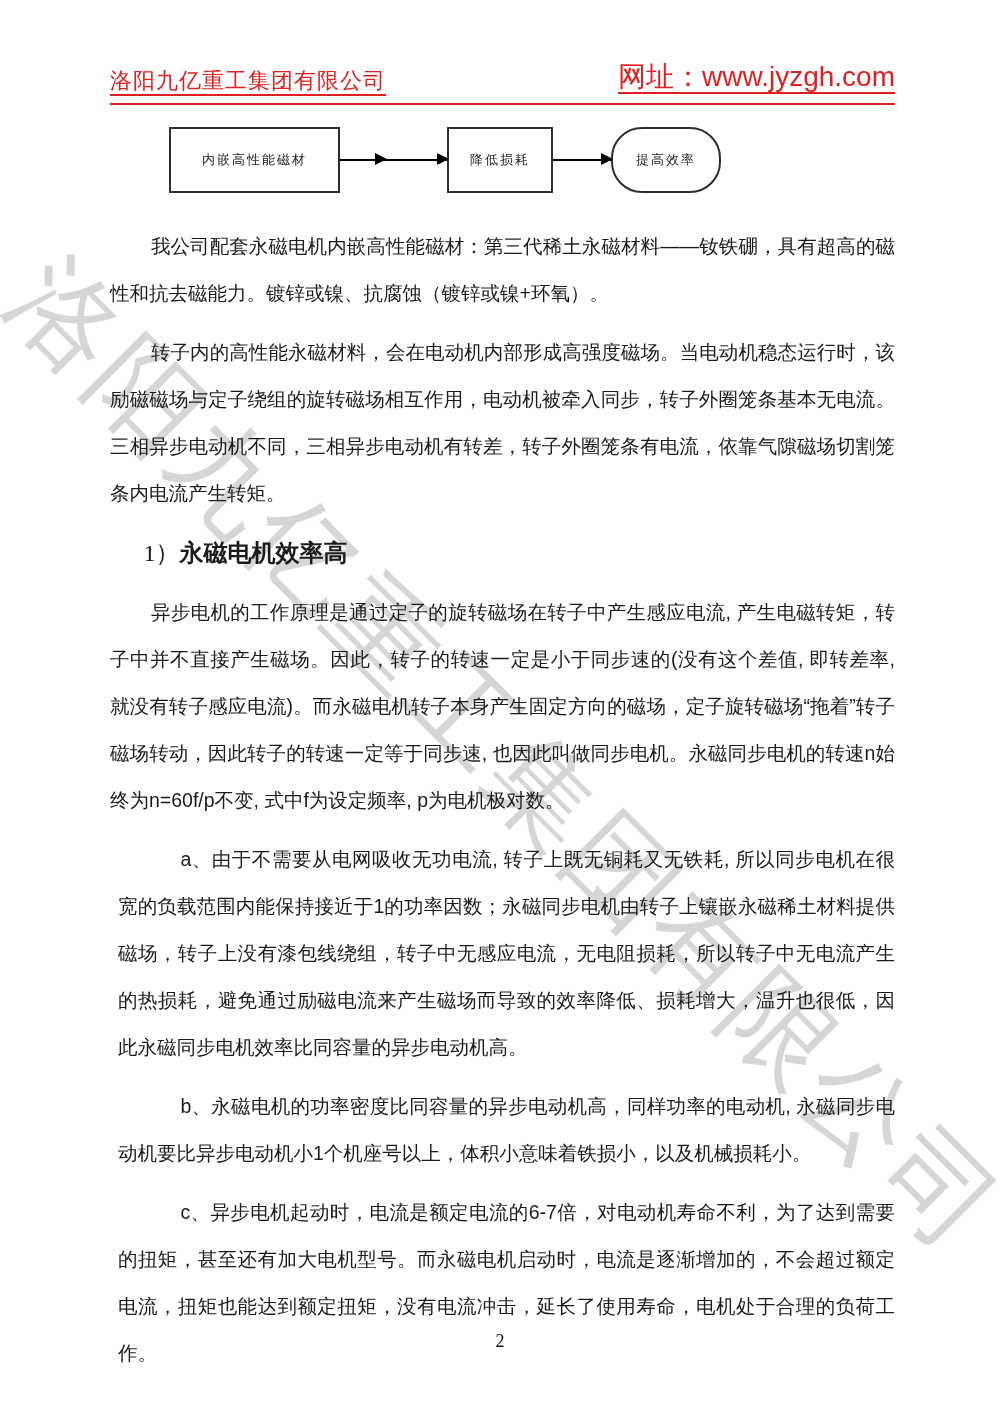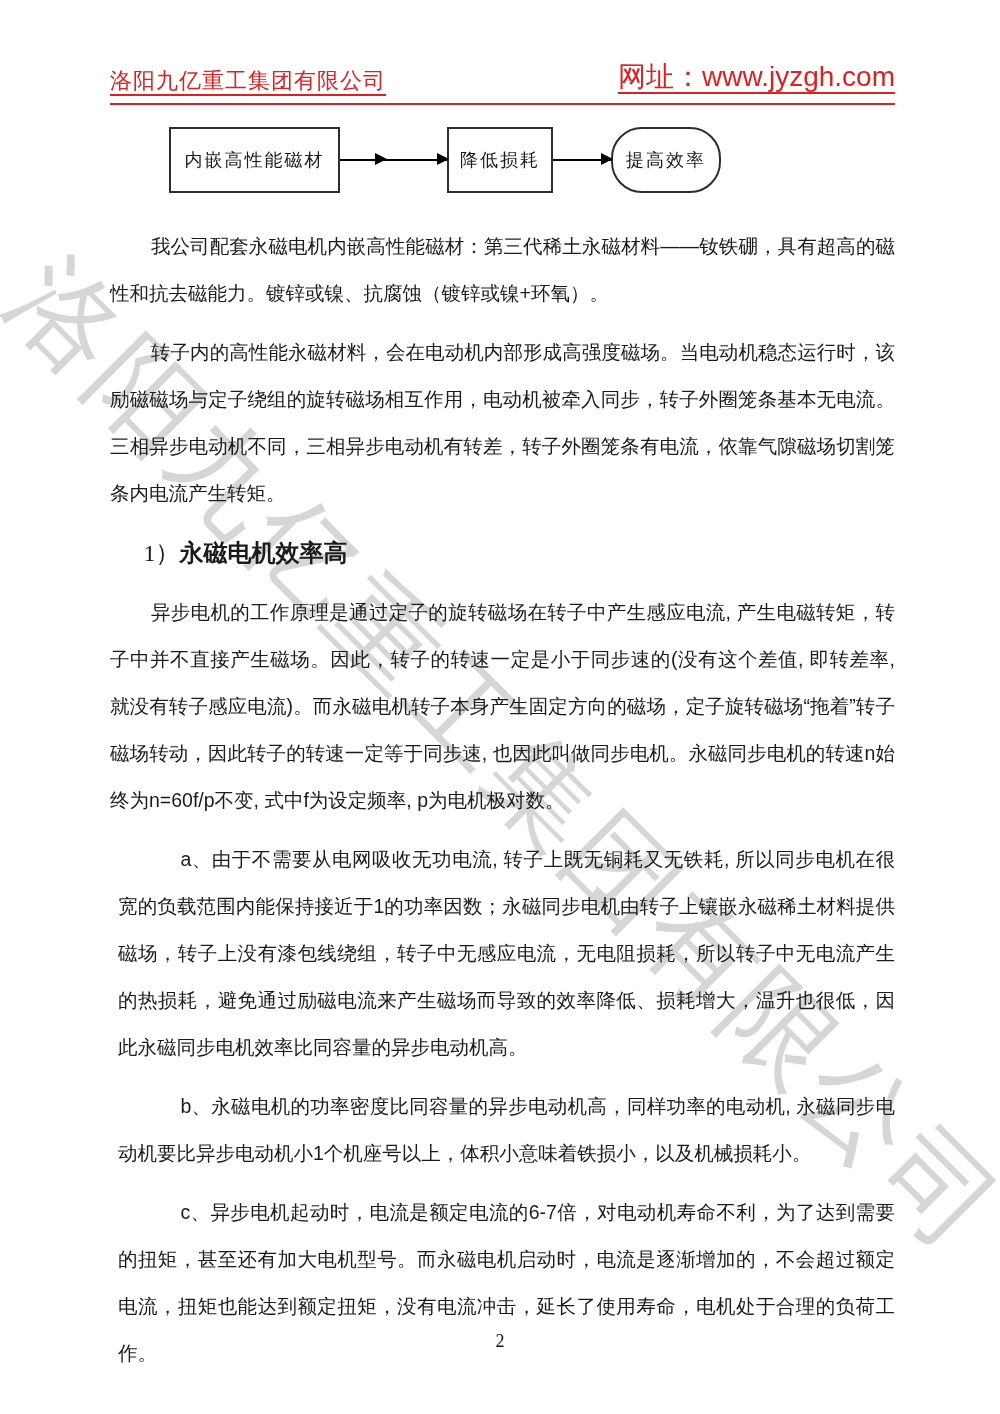--- a/index.html
+++ b/index.html
@@ -66,21 +66,21 @@
     margin: 22px 0 30px 59px;
     width: 683px;
   }
   .fbox {
     height: 66px;
     border: 2px solid #2d2d2d;
     display: flex;
     align-items: center;
     justify-content: center;
     font-family: "Liberation Serif", "DejaVu Serif", serif;
-    font-size: 18px;
+    font-size: 13px;
     letter-spacing: 2px;
     color: #1b1b1b;
     background: transparent;
     flex: none;
   }
   .b1 { width: 171px; }
   .b2 { width: 126px; }
   .b3 { width: 106px; }
   .b4 { width: 110px; border-radius: 31px; }
   .farrow {

